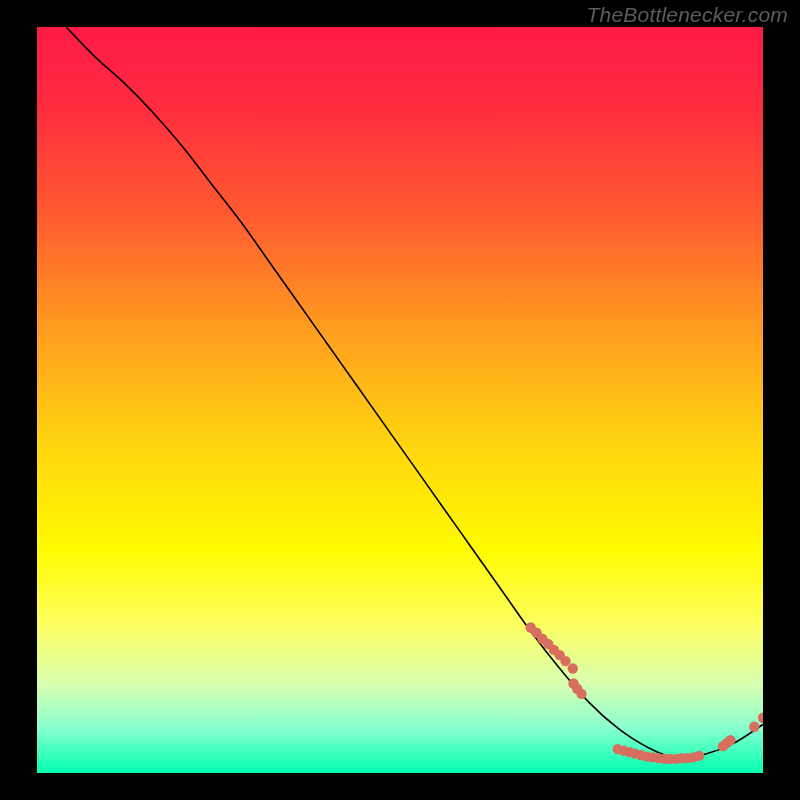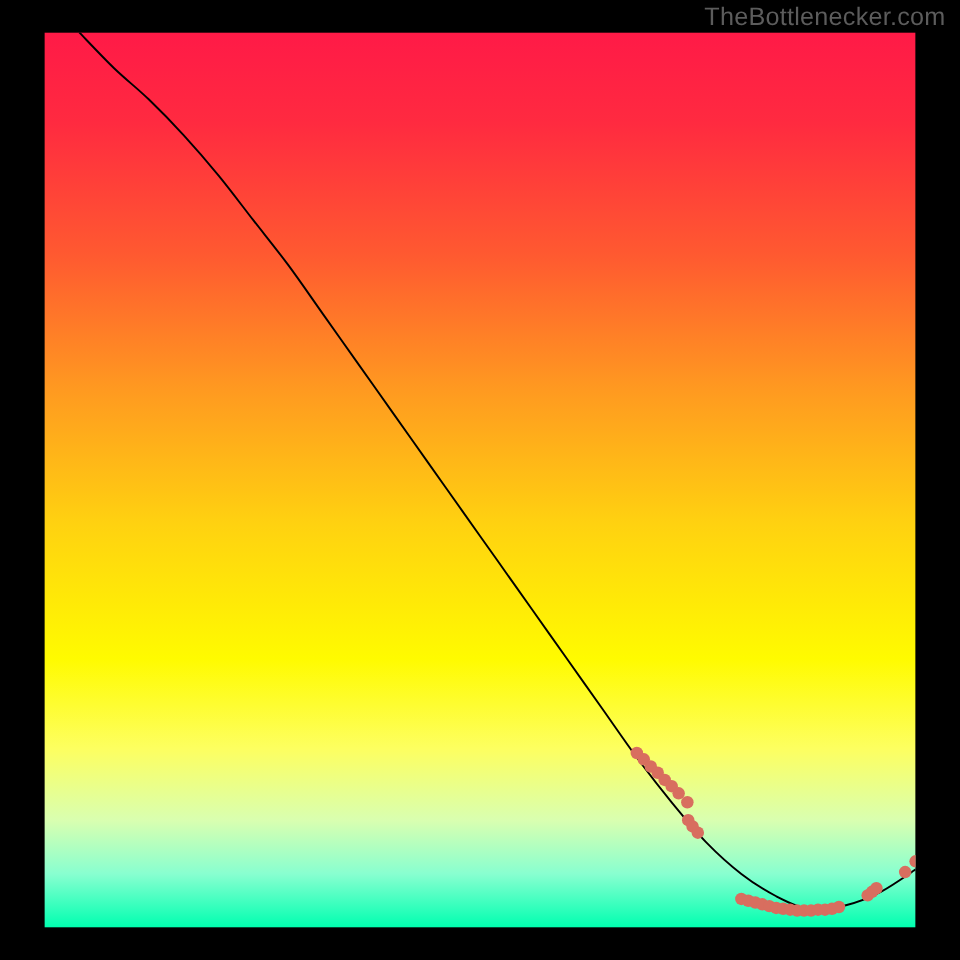--- a/index.html
+++ b/index.html
@@ -25,20 +25,21 @@
     height: 746px;
   }
   .watermark {
     position: absolute;
     top: 3px;
     right: 12px;
     color: #5c5c5c;
     font-size: 21px;
     letter-spacing: 0.2px;
     user-select: none;
+    font-style: italic;
   }
 </style>
 </head>
 <body>
 
 <div class="stage">
   <div class="watermark">TheBottlenecker.com</div>
   <div class="plot">
     <svg id="chart-svg" width="726" height="746" viewBox="0 0 726 746" preserveAspectRatio="none">
       <defs>

